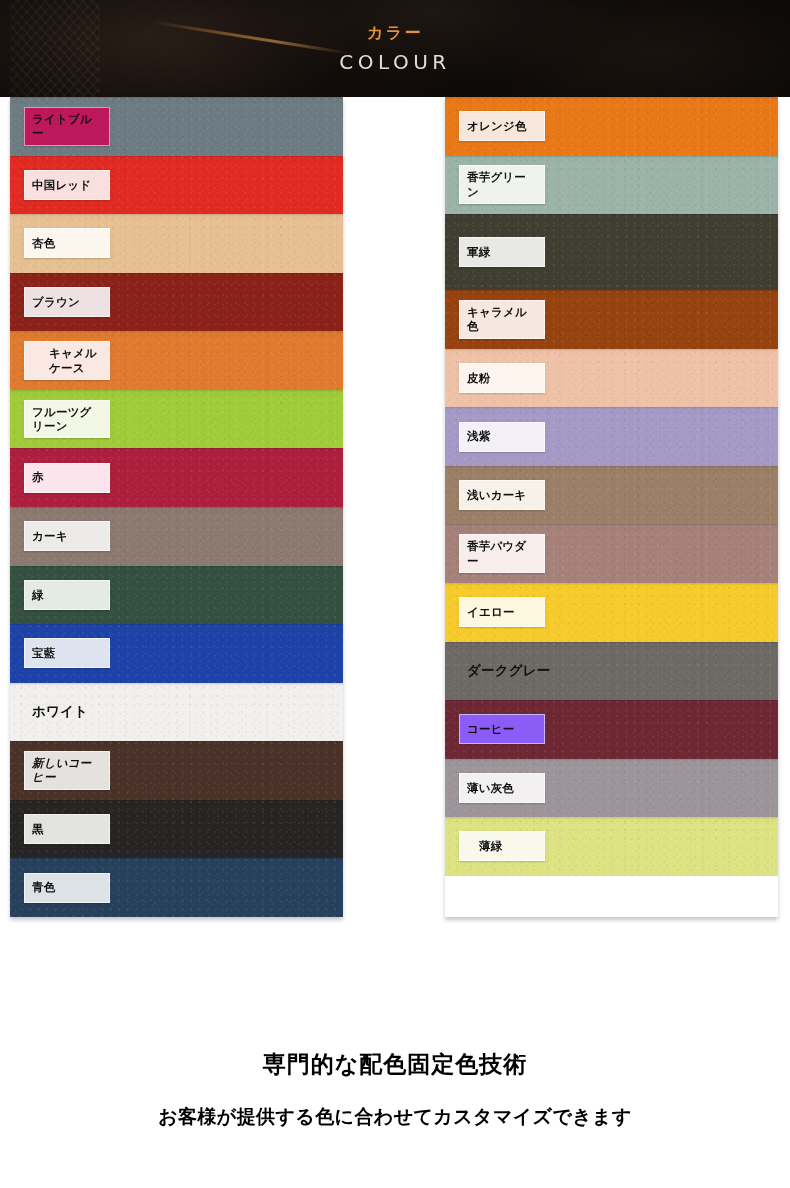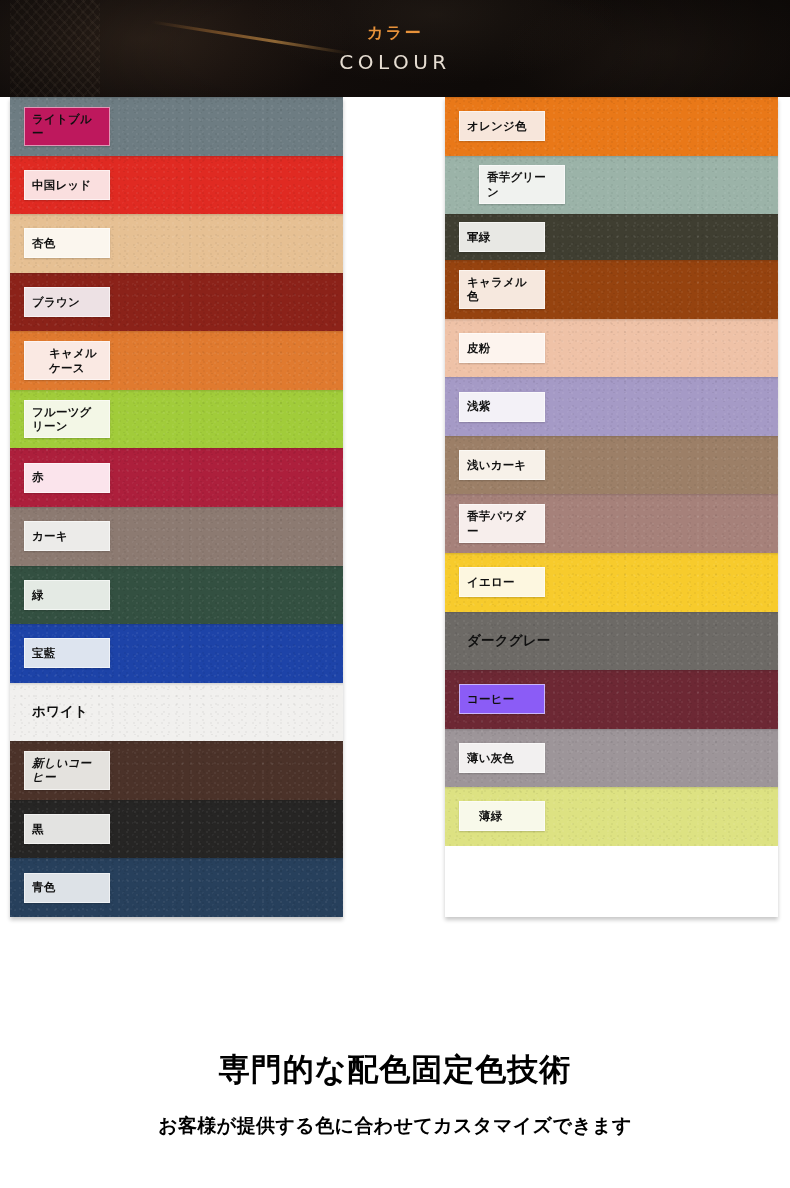--- a/index.html
+++ b/index.html
@@ -170,21 +170,21 @@
     height: 153px;
     background: #ffffff;
     display: flex;
     flex-direction: column;
     align-items: center;
     justify-content: flex-start;
     padding-top: 16px;
     box-sizing: border-box;
   }
   .footer-heading {
-    font-size: 31px;
+    font-size: 23px;
     font-weight: 700;
     color: #000000;
     letter-spacing: 1px;
     line-height: 1.2;
   }
   .footer-sub {
     margin-top: 26px;
     font-size: 19px;
     font-weight: 700;
     color: #000000;
@@ -246,24 +246,24 @@
         <div class="swatch-label" style="background: rgb(227, 227, 225);">黒</div>
       </div>
       <div class="swatch" style="height: 58.5714px; background: rgb(39, 64, 92);">
         <div class="swatch-label" style="background: rgb(221, 226, 231);">青色</div>
       </div>
     </div>
   <div class="panel right" id="panel-right">
       <div class="swatch" style="height: 58.5714px; background: rgb(233, 120, 24);">
         <div class="swatch-label" style="background: rgb(247, 230, 219);">オレンジ色</div>
       </div>
-      <div class="swatch" style="height: 58.5714px; background: rgb(155, 179, 168); padding-left: 20px;">
+      <div class="swatch" style="height: 58.5714px; background: rgb(155, 179, 168);">
         <div class="swatch-label" style="background: rgb(240, 242, 239);">香芋グリーン</div>
       </div>
-      <div class="swatch" style="height: 46px; background: rgb(63, 62, 49);">
+      <div class="swatch" style="height: 76px; background: rgb(63, 62, 49);">
         <div class="swatch-label" style="background: rgb(232, 232, 228);">軍緑</div>
       </div>
       <div class="swatch" style="height: 58.5714px; background: rgb(150, 67, 15);">
         <div class="swatch-label" style="background: rgb(246, 232, 222);">キャラメル色</div>
       </div>
       <div class="swatch" style="height: 58.5714px; background: rgb(239, 194, 167);">
         <div class="swatch-label" style="background: rgb(253, 244, 238);">皮粉</div>
       </div>
       <div class="swatch" style="height: 58.5714px; background: rgb(165, 154, 198);">
         <div class="swatch-label" style="background: rgb(243, 241, 247);">浅紫</div>

